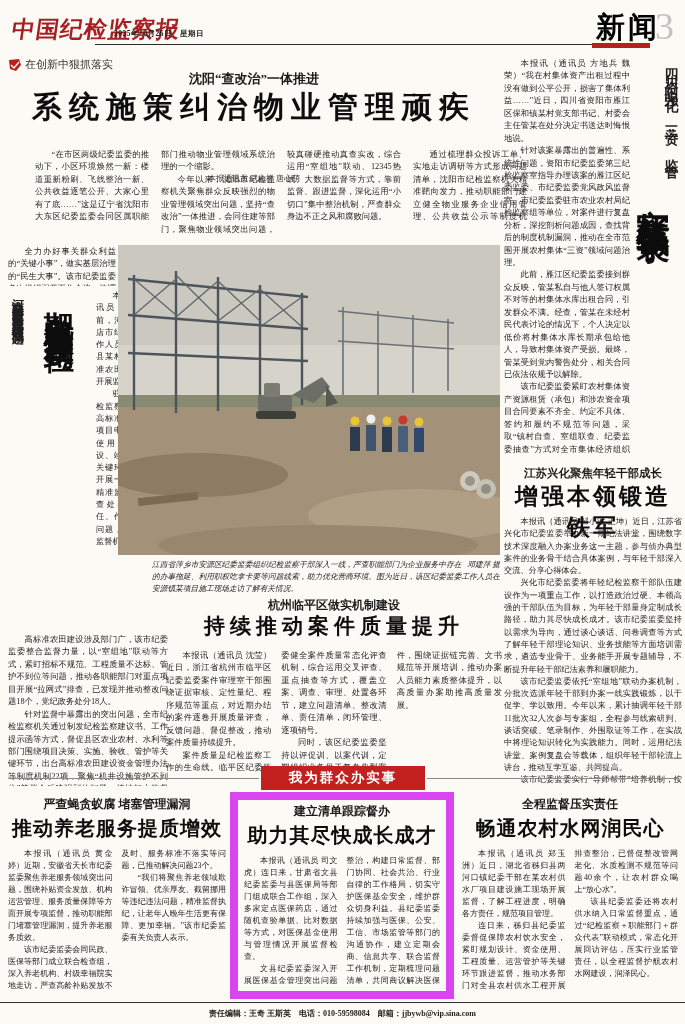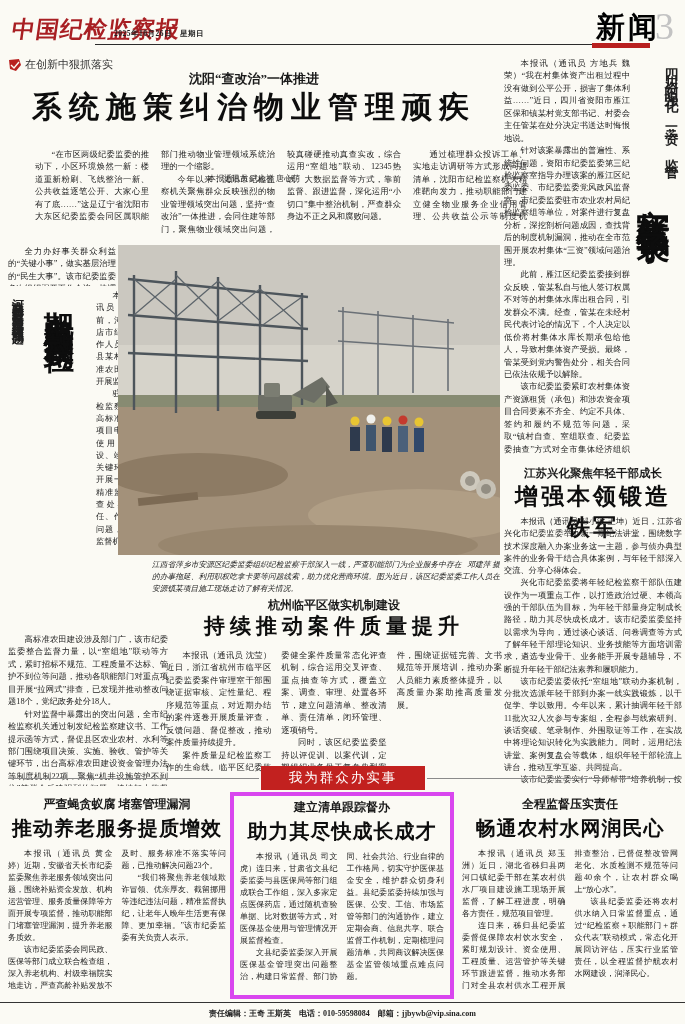--- a/index.html
+++ b/index.html
@@ -50,26 +50,26 @@
   .artD-kicker{position:absolute;left:166px;top:597px;width:336px;font-size:12px;}
   .artD-head{position:absolute;left:166px;top:612px;width:336px;font-size:21px;letter-spacing:5px;}
   .artD-body{position:absolute;left:166px;top:650px;width:336px;height:136px;}
   
   .artF-kicker{position:absolute;left:504px;top:466px;width:178px;font-size:11.5px;}
   .artF-head{position:absolute;left:504px;top:481px;width:178px;font-size:23px;letter-spacing:3px;}
   .artF-body{position:absolute;left:504px;top:516px;width:178px;height:270px;font-size:8.2px;}
   
   .band{position:absolute;left:8px;top:766px;width:670px;height:24px;display:flex;align-items:center;}
   .band .rule{flex:1;border-top:1.2px solid #8a8a8a;}
-  .band .badge{background:#c2211f;color:#fff;font-size:13.5px;font-weight:normal;
+  .band .badge{background:#c2211f;color:#fff;font-size:13.5px;font-weight:bold;
                padding:3px 28px;letter-spacing:2px;margin:0 2px;}
   
   .botE{position:absolute;left:8px;top:796px;width:218px;}
   .botG{position:absolute;left:462px;top:796px;width:216px;}
-  .botF2{position:absolute;left:230px;top:792px;width:224px;height:207px;border:4px solid #d946ef;
+  .botF2{position:absolute;left:230px;top:792px;width:224px;height:207px;border:8px solid #d946ef;
          box-sizing:border-box;padding:3px 6px;}
   .bk{font-size:12px;font-weight:bold;text-align:center;}
   .bh{font-size:20px;letter-spacing:1px;margin-top:2px;}
   .bb{margin-top:6px;height:146px;font-size:8px;}
   .botF2 .bb{height:132px;}
   
   .fline{position:absolute;left:0;top:1002px;width:685px;border-top:1.5px solid #333;}
   .footer{position:absolute;left:0;top:1008px;width:685px;text-align:center;font-size:8px;font-weight:bold;color:#222;}
 </style>
 </head>

